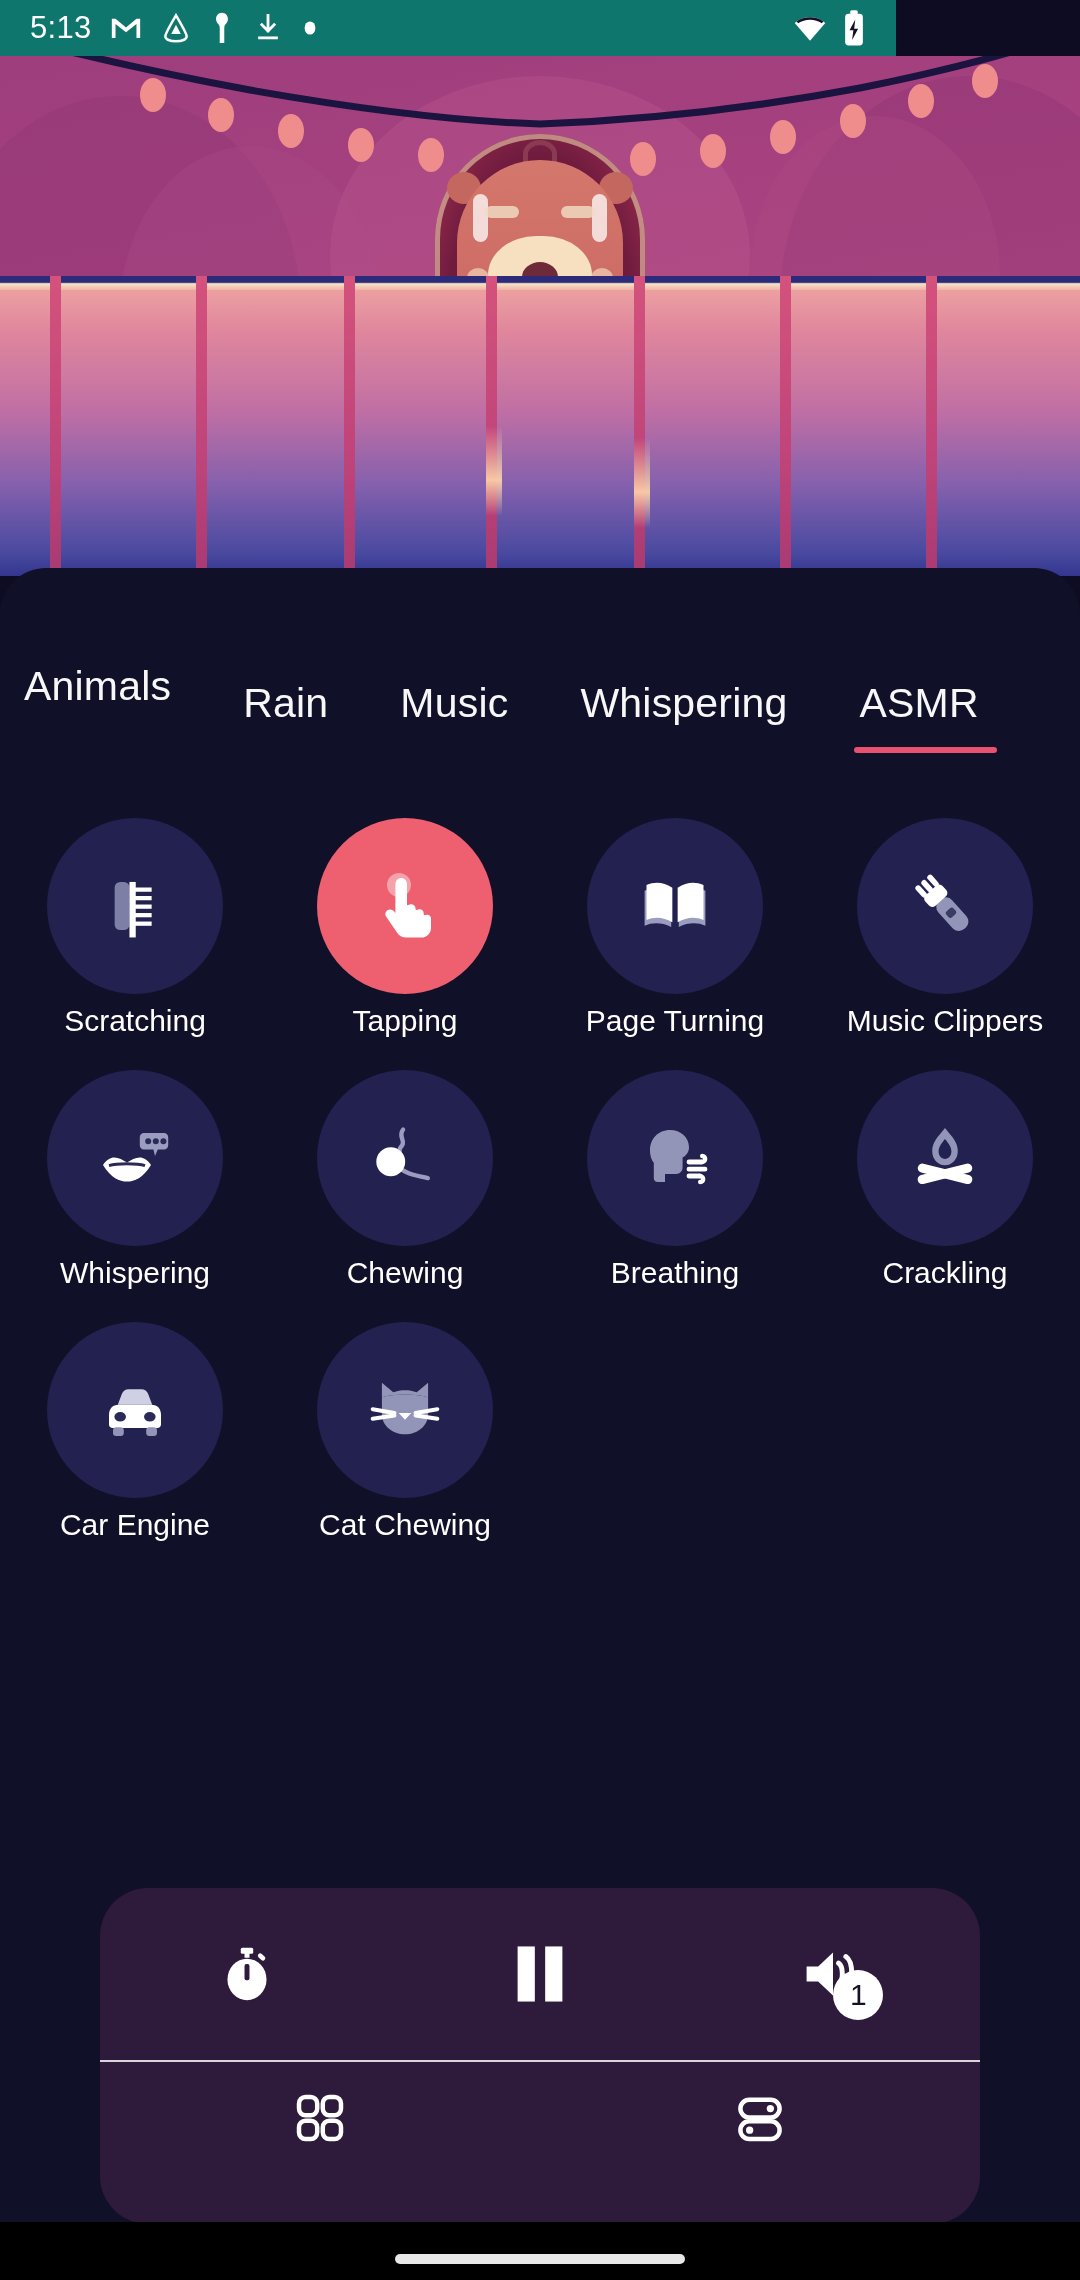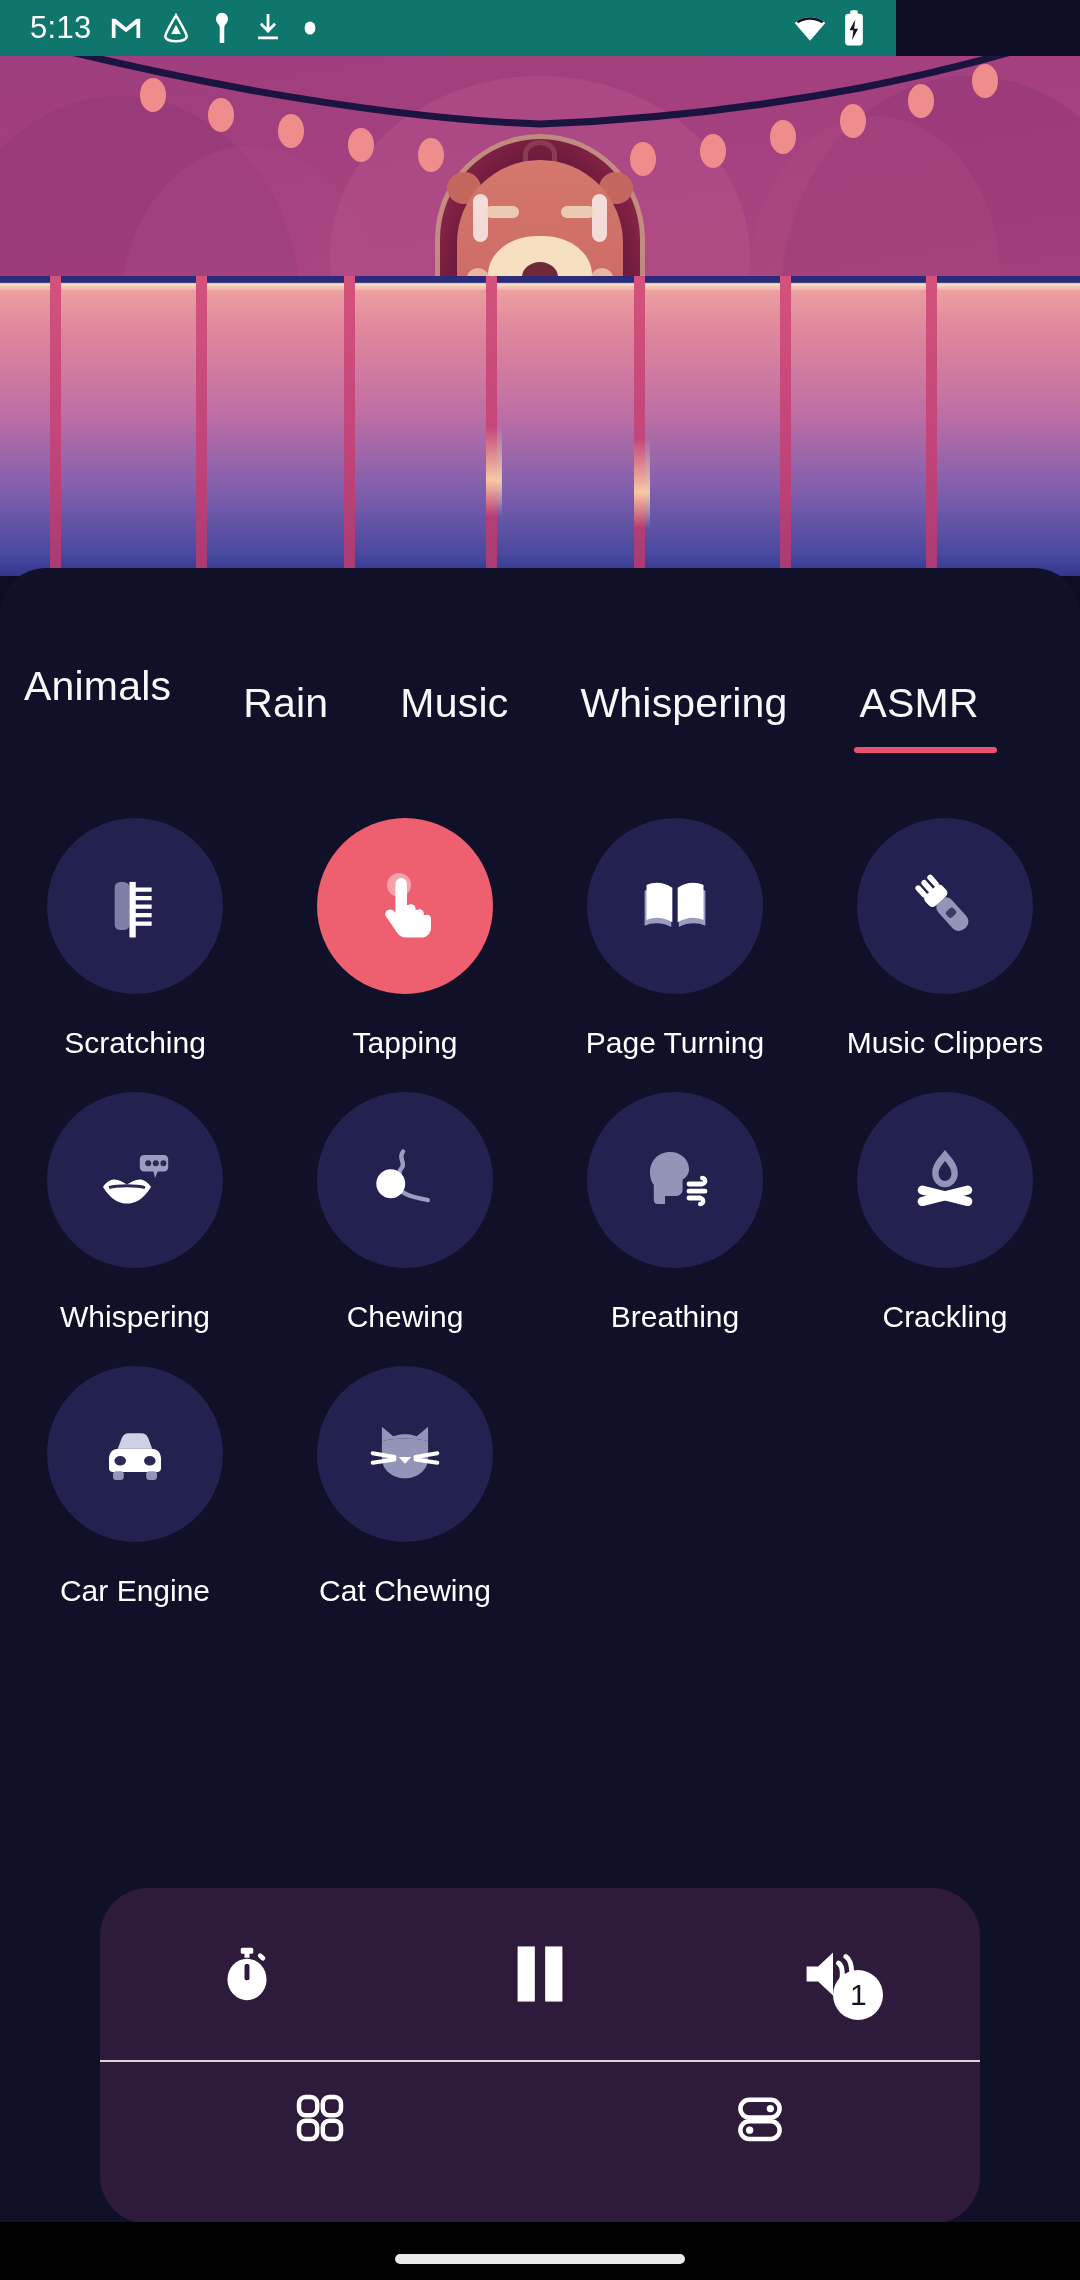--- a/index.html
+++ b/index.html
@@ -119,21 +119,21 @@
     margin-bottom:32px;
   }
   .cell .bubble{
     width:176px; height:176px; border-radius:50%;
     background:#232150;
     display:flex; align-items:center; justify-content:center;
     position:relative;
   }
   .cell.selected .bubble{ background:#ee5f6f; }
   .cell .lbl{
-    margin-top:32px; color:#fff; font-size:30px; white-space:nowrap;
+    margin-top:10px; color:#fff; font-size:30px; white-space:nowrap;
   }
 
   
   .dock{
     position:absolute; left:100px; top:1888px; width:880px; height:336px;
     background:#2e1b3b; border-radius:48px; z-index:20;
   }
   .dock-top{
     height:172px; display:flex; align-items:center;
   }

